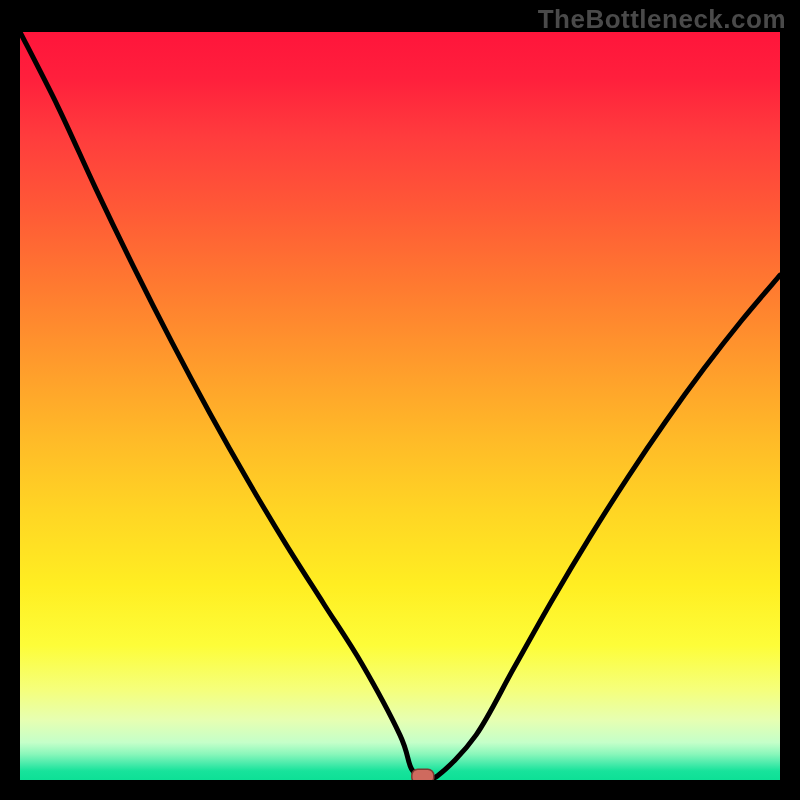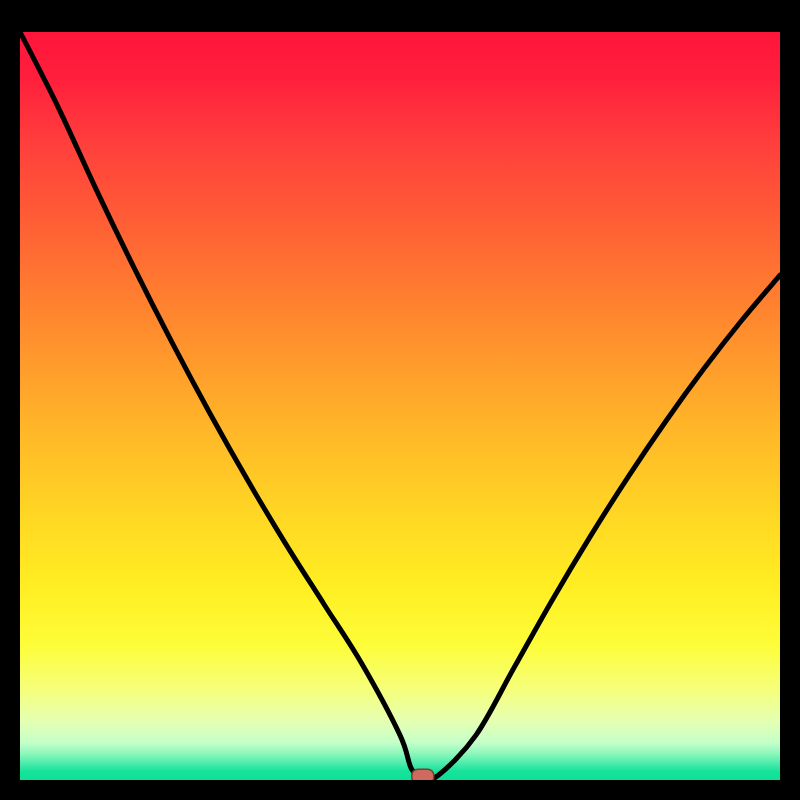--- a/index.html
+++ b/index.html
@@ -67,20 +67,21 @@
     left: 0;
     top: 0;
     width: 760px;
     height: 748px;
   }
 </style>
 </head>
 <body>
 
 <div class="frame">
+  <div class="watermark">TheBottleneck.com</div>
 
   <div class="plot">
     <div class="gradient"></div>
     <svg class="curve" viewBox="0 0 760 748" preserveAspectRatio="none">
       <path fill="none" stroke="#000000" stroke-width="5" stroke-linecap="round" stroke-linejoin="round" d="M 0.00 0.00 C 6.33 12.47, 25.33 48.62, 38.00 74.80 C 50.67 100.98, 63.33 130.28, 76.00 157.08 C 88.67 183.88, 101.33 210.06, 114.00 235.62 C 126.67 261.18, 139.33 286.11, 152.00 310.42 C 164.67 334.73, 177.33 358.42, 190.00 381.48 C 202.67 404.54, 215.33 426.98, 228.00 448.80 C 240.67 470.62, 253.33 491.81, 266.00 512.38 C 278.67 532.95, 291.33 552.27, 304.00 572.22 C 316.67 592.17, 329.33 610.24, 342.00 632.06 C 354.67 653.88, 371.77 685.67, 380.00 703.12 C 388.23 720.57, 387.60 729.92, 391.40 736.78 C 395.20 743.64, 398.37 743.14, 402.80 744.26 C 407.23 745.38, 409.13 750.37, 418.00 743.51 C 426.87 736.66, 443.33 721.07, 456.00 703.12 C 468.67 685.17, 481.33 658.24, 494.00 635.80 C 506.67 613.36, 519.33 590.30, 532.00 568.48 C 544.67 546.66, 557.33 525.47, 570.00 504.90 C 582.67 484.33, 595.33 464.38, 608.00 445.06 C 620.67 425.74, 633.33 407.04, 646.00 388.96 C 658.67 370.88, 671.33 353.43, 684.00 336.60 C 696.67 319.77, 709.33 303.56, 722.00 287.98 C 734.67 272.40, 753.67 250.58, 760.00 243.10"></path>
       <rect rx="6" ry="6" width="22" height="14" fill="#cf6a5e" stroke="#7d3a32" stroke-width="1.5" x="391.80" y="737.26"></rect>
     </svg>
   </div>
 </div>
 

